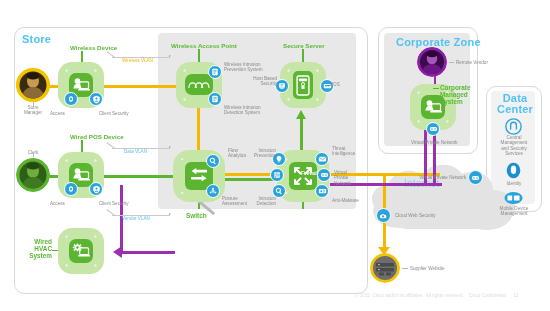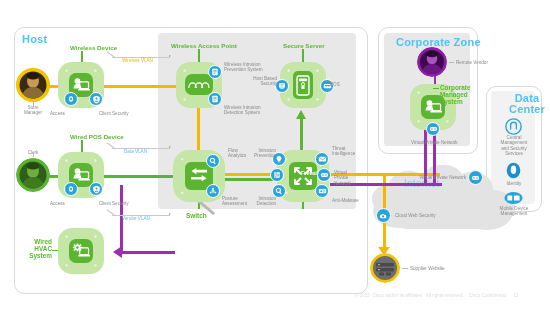--- a/index.html
+++ b/index.html
@@ -97,23 +97,23 @@
   <div id="grey-zone"></div>
   <div id="ext-grey"></div>
   <div id="dc-grey"></div>
 
   <svg id="cloud" viewBox="0 0 158 84">
     <path d="M34 70 C14 70 4 60 8 48 C2 38 10 26 22 27 C26 14 44 8 56 17
              C64 4 88 3 96 16 C112 10 128 19 127 32 C146 33 154 47 146 58
              C142 70 126 74 112 71 L40 71 Z" fill="#e3e3e3"></path>
   </svg>
 
-  <div class="zone-title" id="t-store">Host</div>
+  <div class="zone-title" id="t-store">Store</div>
   <div class="zone-title" id="t-ext">Corporate Zone</div>
-  <div class="zone-title" id="t-dc" style="white-space:pre-line;margin-left:12px;">Data
+  <div class="zone-title" id="t-dc" style="white-space:pre-line;">Data
 Center</div>
   <div class="zone-title" id="t-internet">Internet</div>
 
   <div class="sec" style="left:70px;top:44px;">Wireless Device</div>
   <div class="sec" style="left:171px;top:42px;">Wireless Access Point</div>
   <div class="sec" style="left:283px;top:42px;">Secure Server</div>
   <div class="sec" style="left:70px;top:133px;">Wired POS Device</div>
 
   <div class="ln g" style="left:81px;top:51px;width:1.6px;height:12px;"></div>
   <div class="ln g" style="left:198px;top:49px;width:1.6px;height:14px;"></div>

